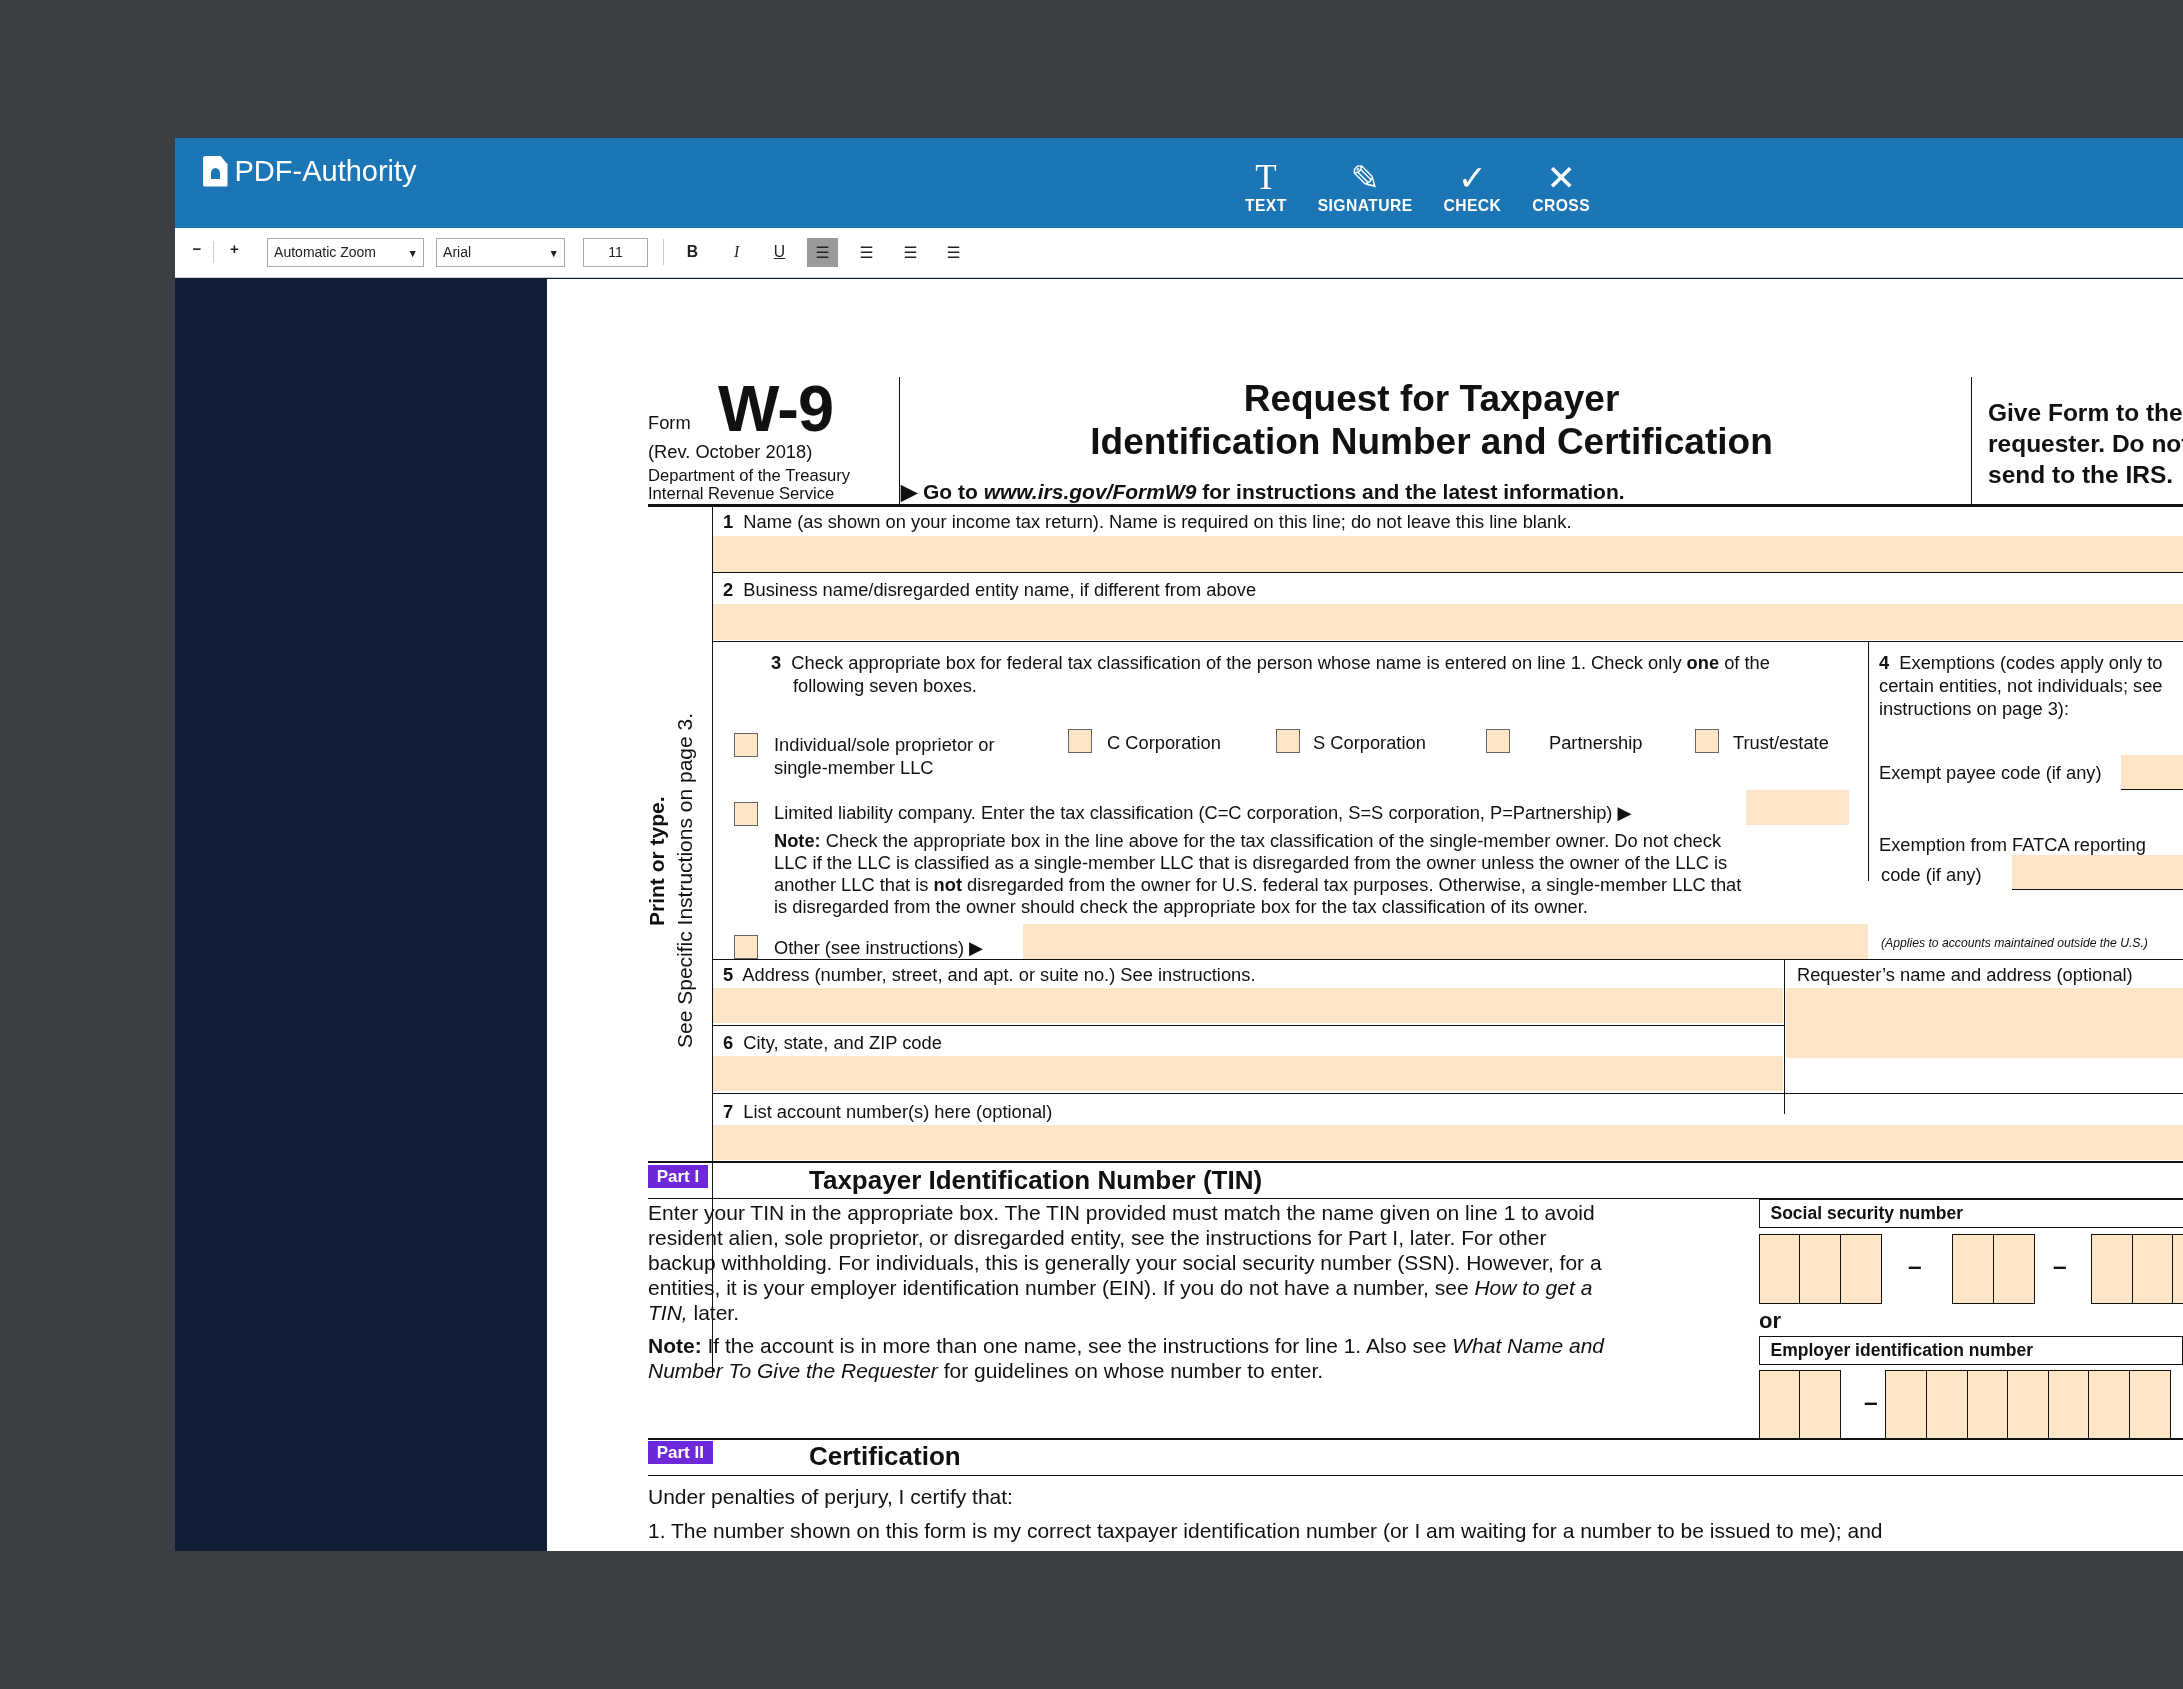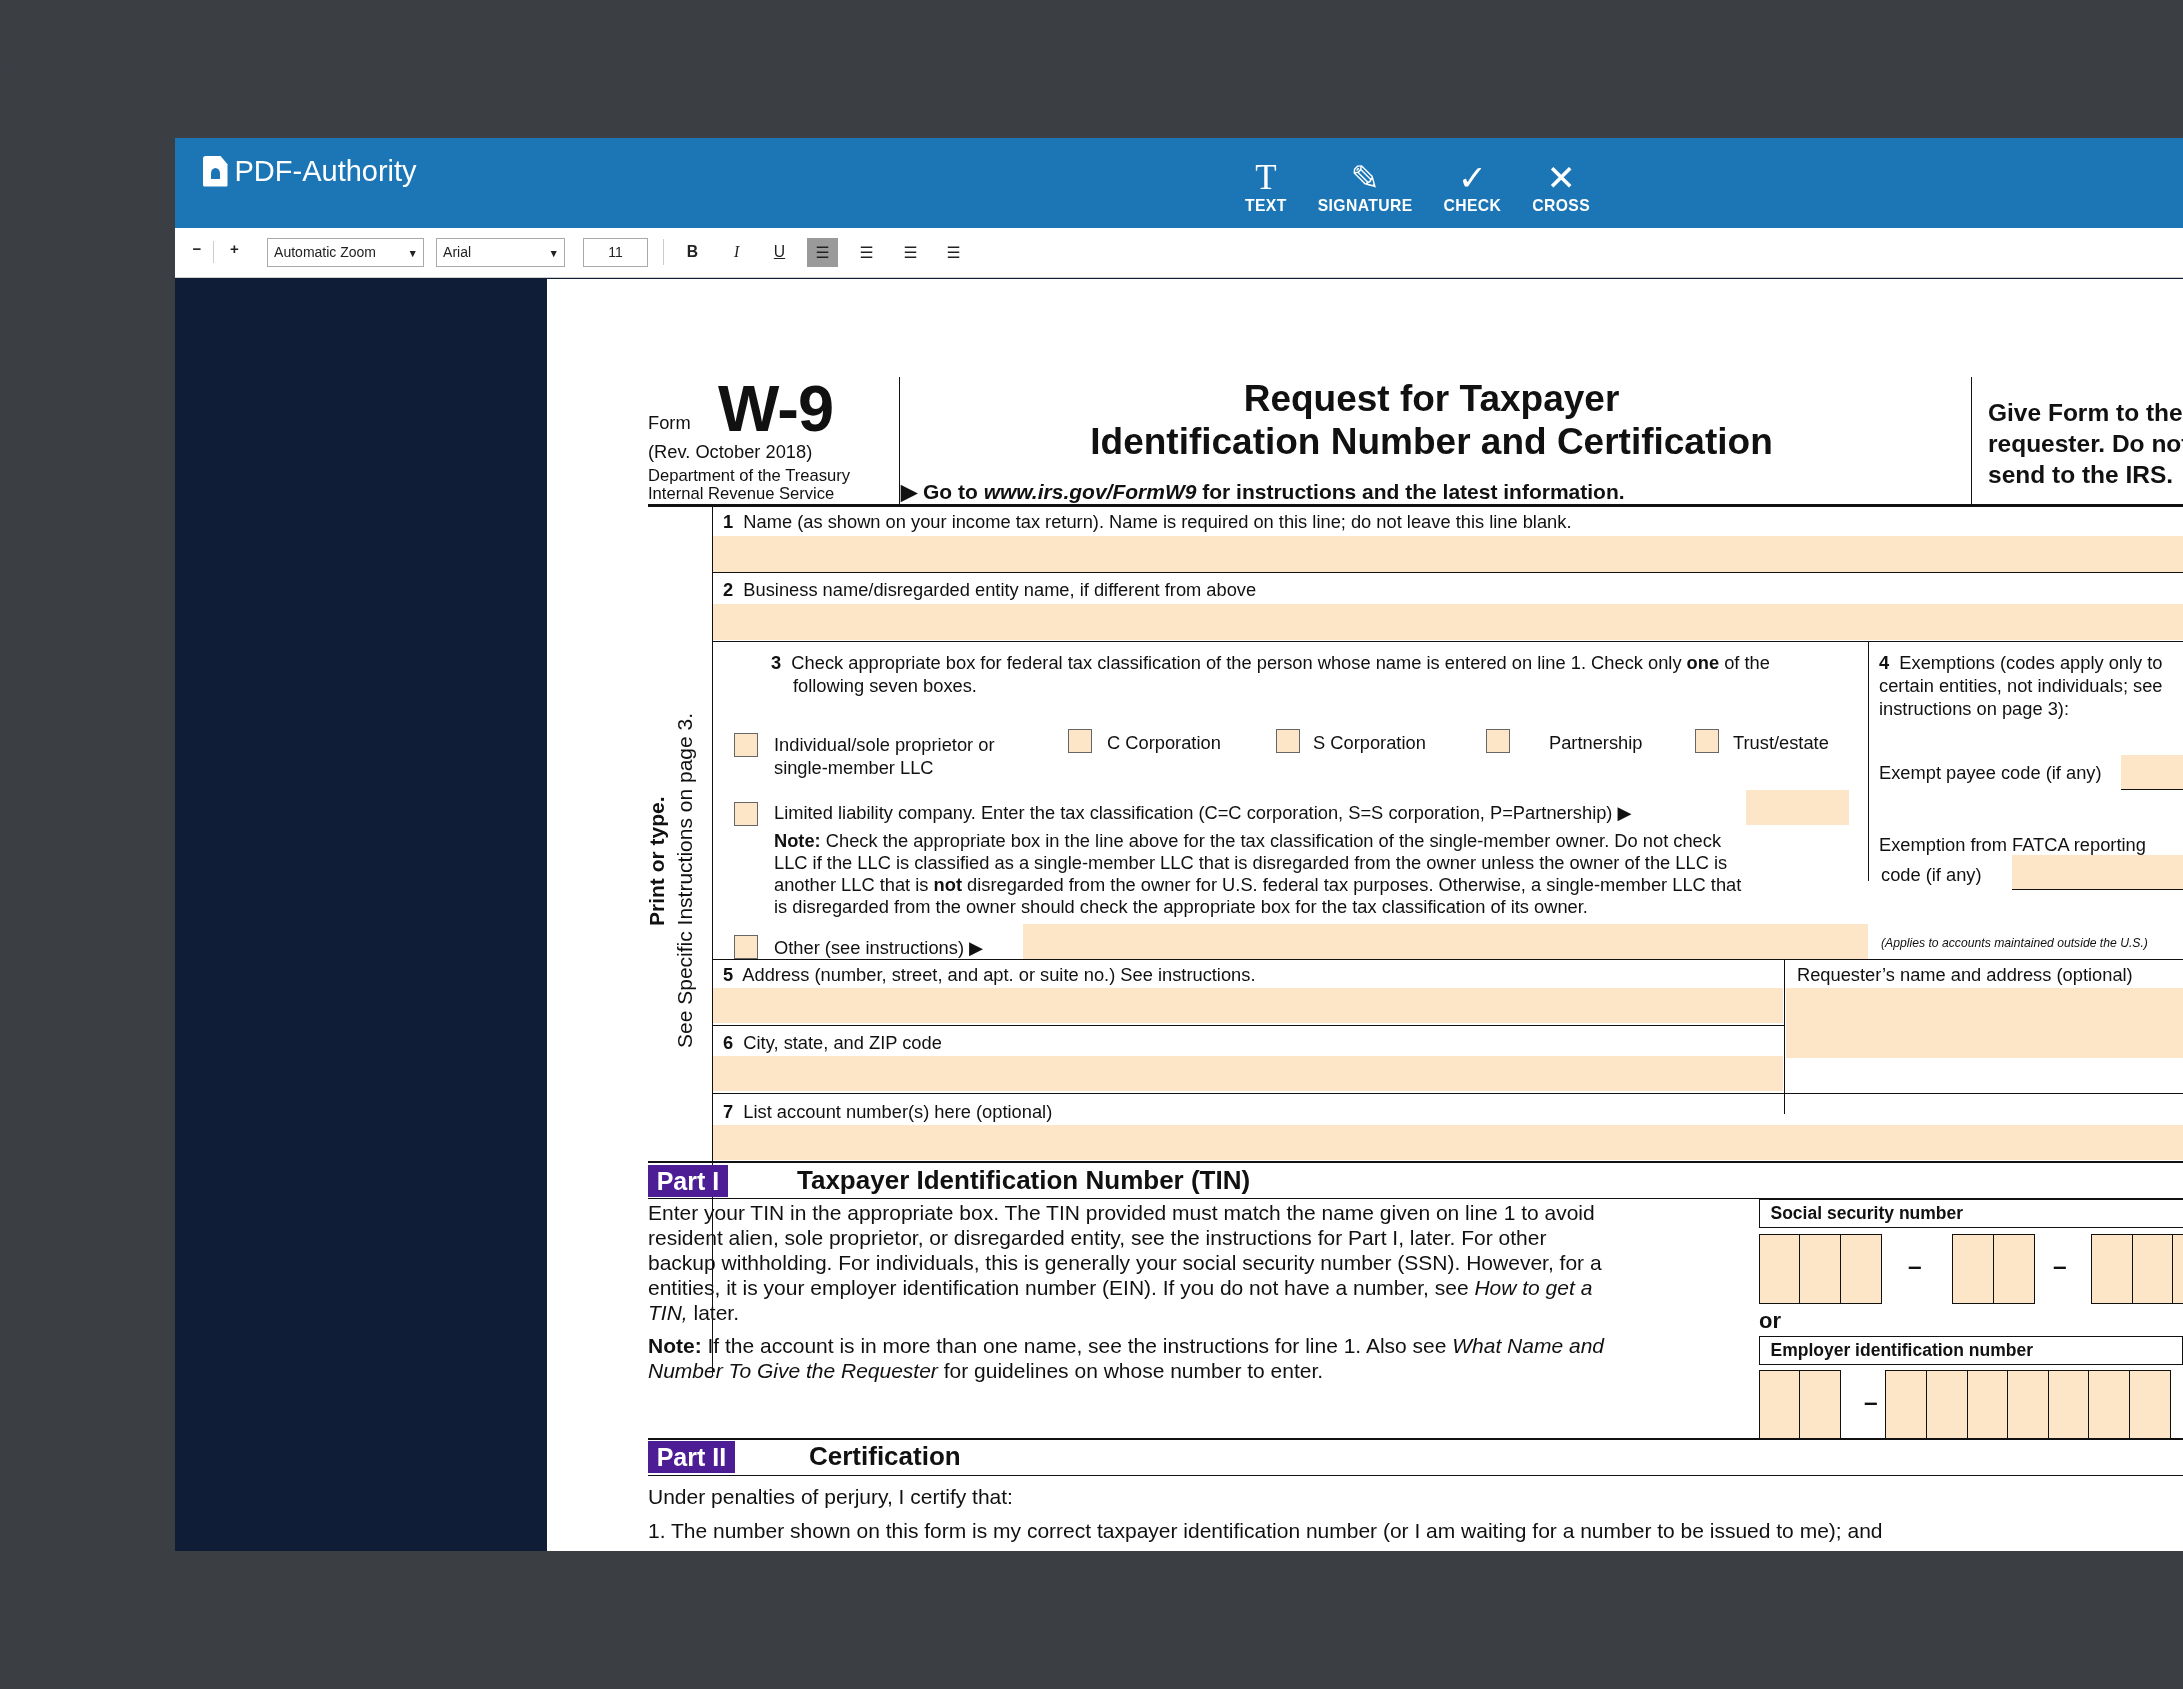--- a/index.html
+++ b/index.html
@@ -24,21 +24,21 @@
   .page { position: absolute; left: 372px; top: 141px; width: 1771px; height: 1273px; background: #fff; overflow: hidden; }
   .doc { position: absolute; left: 0; top: 0; width: 1771px; height: 1273px; color: #111; }
   .abs { position: absolute; }
   .fill { position: absolute; background: #fde5c8; }
   .hline { position: absolute; height: 1.7px; background: #111; }
   .thin { position: absolute; height: 0.9px; background: #111; }
   .vline { position: absolute; width: 1.3px; background: #111; }
   .box { position: absolute; width: 23.6px; height: 23.6px; border: 1.3px solid #666; background: #fde5c8; }
   .t40 { font-size: 18.3px; }
   .t36 { font-size: 16.6px; }
-  .partlbl { position: absolute; background: #4c1d95; color: #fff; font-weight: bold; font-size: 25px; padding: 1.7px 8.7px; }
+  .partlbl { position: absolute; background: #6d28d9; color: #fff; font-weight: bold; font-size: 17px; padding: 1.7px 8.7px; }
   .parttitle { position: absolute; font-weight: bold; font-size: 26px; }
   .cell { position: absolute; border: 1.3px solid #111; background: #fde5c8; }
 </style>
 </head>
 <body>
 
 <div class="frame"></div>
 
 <div class="app">
 
@@ -196,21 +196,21 @@
 
       <span class="abs t40" style="left:176px;top:753px;"><b>6</b>&nbsp; <span>City, state, and ZIP code</span></span>
       <div class="fill" style="left:166px;top:777px;width:1070px;height:35px;"></div>
       <div class="thin" style="left:166px;top:814px;width:1512px;"></div>
 
       <span class="abs t40" style="left:176px;top:822px;"><b>7</b>&nbsp; <span>List account number(s) here (optional)</span></span>
       <div class="fill" style="left:166px;top:846px;width:1512px;height:35px;"></div>
       <div class="hline" style="left:101px;top:882px;width:1576px;height:2.2px;"></div>
 
       <span class="partlbl" style="left:101px;top:886px;">Part I</span>
-      <span class="parttitle" style="left:250px;top:886px;">Taxpayer Identification Number (TIN)</span>
+      <span class="parttitle" style="left:262px;top:886px;">Taxpayer Identification Number (TIN)</span>
       <div class="thin" style="left:101px;top:919px;width:1576px;"></div>
 
       <div class="abs" style="left:101px;top:921px;width:1048px;font-size:21px;line-height:25px;">
         <div>Enter your TIN in the appropriate box. The TIN provided must match the name given on line 1 to avoid</div>
         <div>resident alien, sole proprietor, or disregarded entity, see the instructions for Part I, later. For other</div>
         <div>backup withholding. For individuals, this is generally your social security number (SSN). However, for a</div>
         <div><span>entities, it is your employer identification number (EIN). If you do not have a number, see </span><i>How to get a</i></div>
         <div><i>TIN,</i><span> later.</span></div>
         <div style="margin-top:7.9px;"><b>Note:</b><span> If the account is in more than one name, see the instructions for line 1. Also see </span><i>What Name and</i></div>
         <div><i>Number To Give the Requester</i><span> for guidelines on whose number to enter.</span></div>

